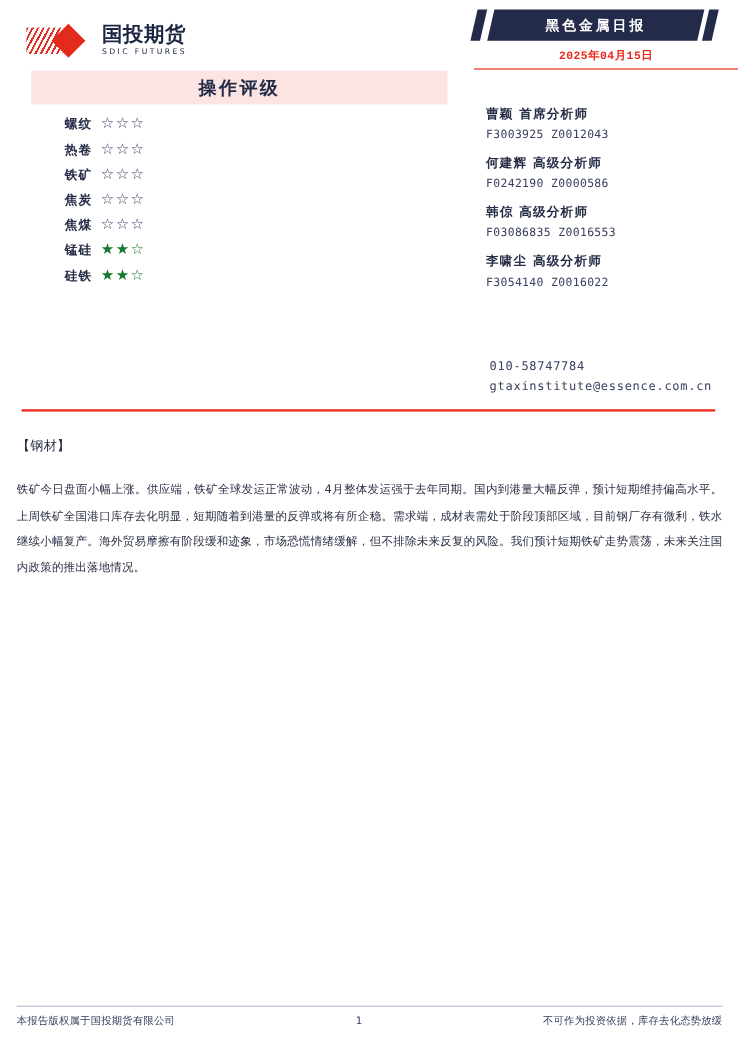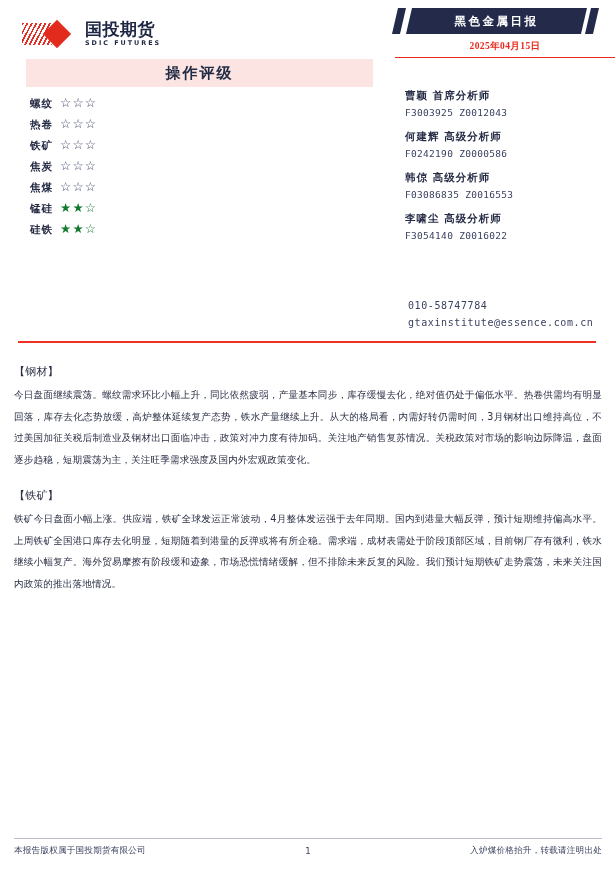--- a/index.html
+++ b/index.html
@@ -84,21 +84,21 @@
   }
   .logo-cn {
     font-size: 17px;
     font-weight: bold;
     color: #1c2541;
     letter-spacing: 0.5px;
     font-family: "DejaVu Sans", "Liberation Sans", sans-serif;
   }
   .logo-en {
     font-size: 6.4px;
-    font-weight: bold;
+    font-weight: normal;
     color: #1c2541;
     letter-spacing: 2.0px;
     margin-top: 2px;
     font-family: "DejaVu Sans", "Liberation Sans", sans-serif;
   }
 
   
   .rating-band {
     position: absolute;
     left: 26px;
@@ -117,20 +117,21 @@
     letter-spacing: 2px;
     font-family: "DejaVu Serif", "Liberation Serif", serif;
   }
 
   
   .rating-list {
     position: absolute;
     left: 0;
     top: 93px;
     width: 340px;
+    padding-left: 24px;
   }
   .rating-row {
     display: flex;
     align-items: center;
     height: 21px;
   }
   .rating-name {
     width: 60px;
     padding-left: 30px;
     box-sizing: border-box;
@@ -195,21 +196,21 @@
   .banner-date {
     position: absolute;
     left: 25px;
     top: 40px;
     width: 220px;
     text-align: center;
     color: #e8291c;
     font-size: 9.5px;
     font-weight: bold;
     letter-spacing: 0.4px;
-    font-family: Liberation Serif, serif;
+    font-family: Liberation Mono, monospace;
   }
   .banner-rule {
     position: absolute;
     left: 25px;
     top: 57px;
     width: 220px;
     height: 1px;
     background: #e8291c;
   }
 
@@ -408,31 +409,29 @@
 
     </div>
 
     <div class="divider"></div>
   </div>
 
   <div class="content">
 
     <div class="section">
       <div class="section-title">【钢材】</div>
-      <div class="section-body">今日盘面继续震荡。螺纹需求环比小幅上升，同比依然疲弱，产量基本同步，库存缓慢去化，绝对值仍处于偏低水平。热卷供需均有明显回落，库存去化态势放缓，高炉整体延续复产态势，铁水产量继续上升。从大的格局看，内需好转仍需时间，3月钢材出口维持高位，不过美国加征关税后制造业及钢材出口面临冲击，政策对冲力度有待加码。关注地产销售复苏情况。关税政策对市场的影响边际降温，盘面逐步趋稳，短期震荡为主，关注旺季需求强度及国内外宏观政策变化。</div>
     </div>
 
     <div class="section">
-      <div class="section-title">【铁矿】</div>
       <div class="section-body">铁矿今日盘面小幅上涨。供应端，铁矿全球发运正常波动，4月整体发运强于去年同期。国内到港量大幅反弹，预计短期维持偏高水平。上周铁矿全国港口库存去化明显，短期随着到港量的反弹或将有所企稳。需求端，成材表需处于阶段顶部区域，目前钢厂存有微利，铁水继续小幅复产。海外贸易摩擦有阶段缓和迹象，市场恐慌情绪缓解，但不排除未来反复的风险。我们预计短期铁矿走势震荡，未来关注国内政策的推出落地情况。</div>
     </div>
 
 
   </div>
 
   <div class="footer-rule"></div>
   <div class="footer">
     <span class="footer-left">本报告版权属于国投期货有限公司</span>
     <span class="footer-center">1</span>
-    <span class="footer-right">入炉煤价格抬升，转载请注明出处</span>
+    <span class="footer-right">不可作为投资依据，库存去化态势放缓</span>
   </div>
 
 </div>
 
 </body></html>

